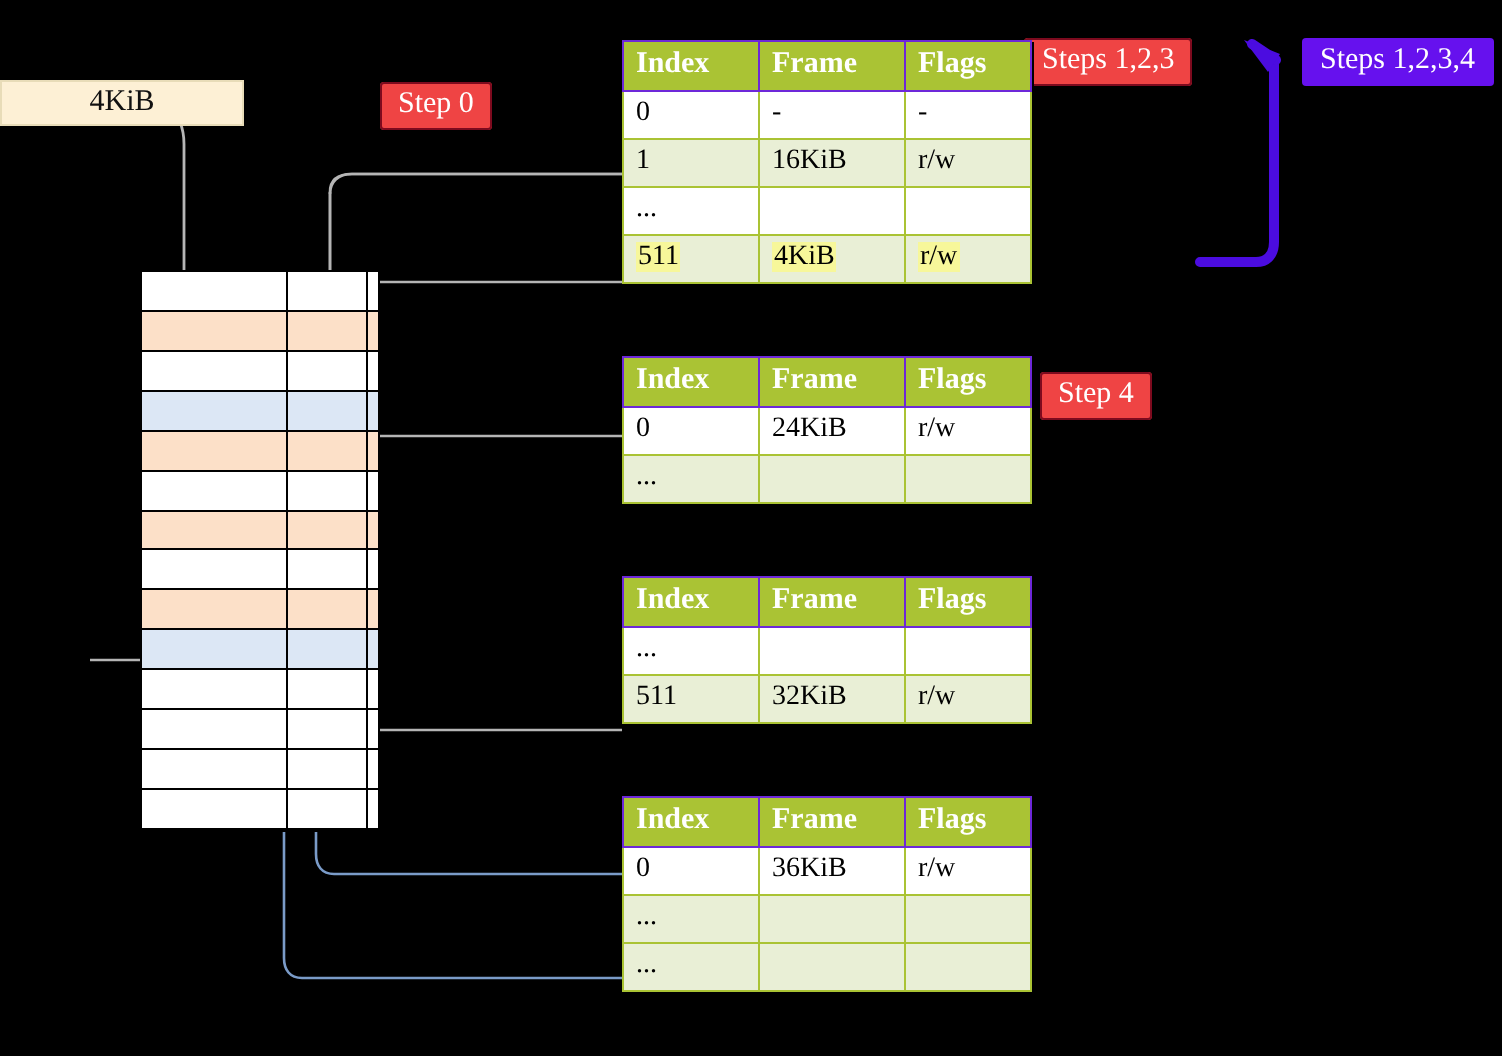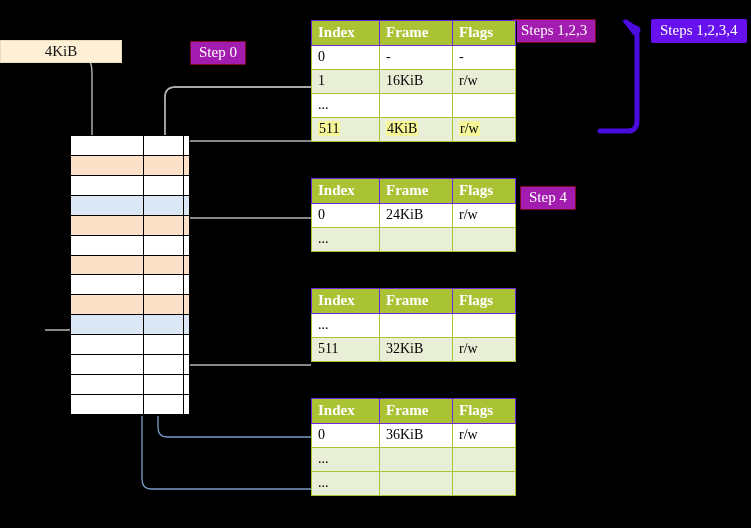--- a/index.html
+++ b/index.html
@@ -14,21 +14,21 @@
   
   .badge{
     position:absolute;
     font-family:"Liberation Serif","DejaVu Serif",serif;
     font-size:15px;line-height:1;
     padding:4px 9px 5px 9px;
     color:#ffffff;
     white-space:nowrap;
     border-radius:2px;
   }
-  .badge-red{background:#a21caf;box-shadow:0 0 0 1px #7d0a1e inset;}
+  .badge-red{background:#ef4444;box-shadow:0 0 0 1px #7d0a1e inset;}
   .badge-blue{background:#6611ee;}
 
   
   .sizelabel{
     position:absolute;
     background:#fdf0d5;
     border:1px solid #e8dcb8;
     font-size:15px;
     text-align:center;
     color:#111;

